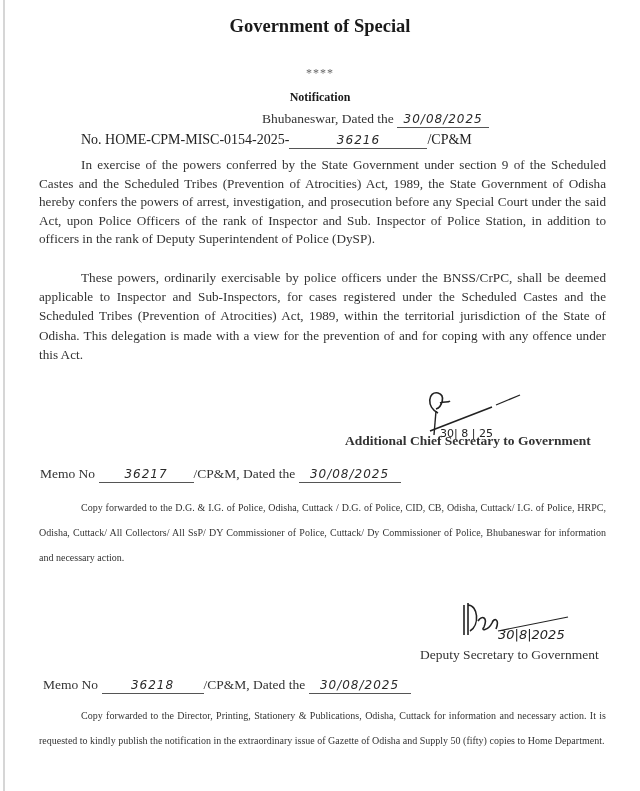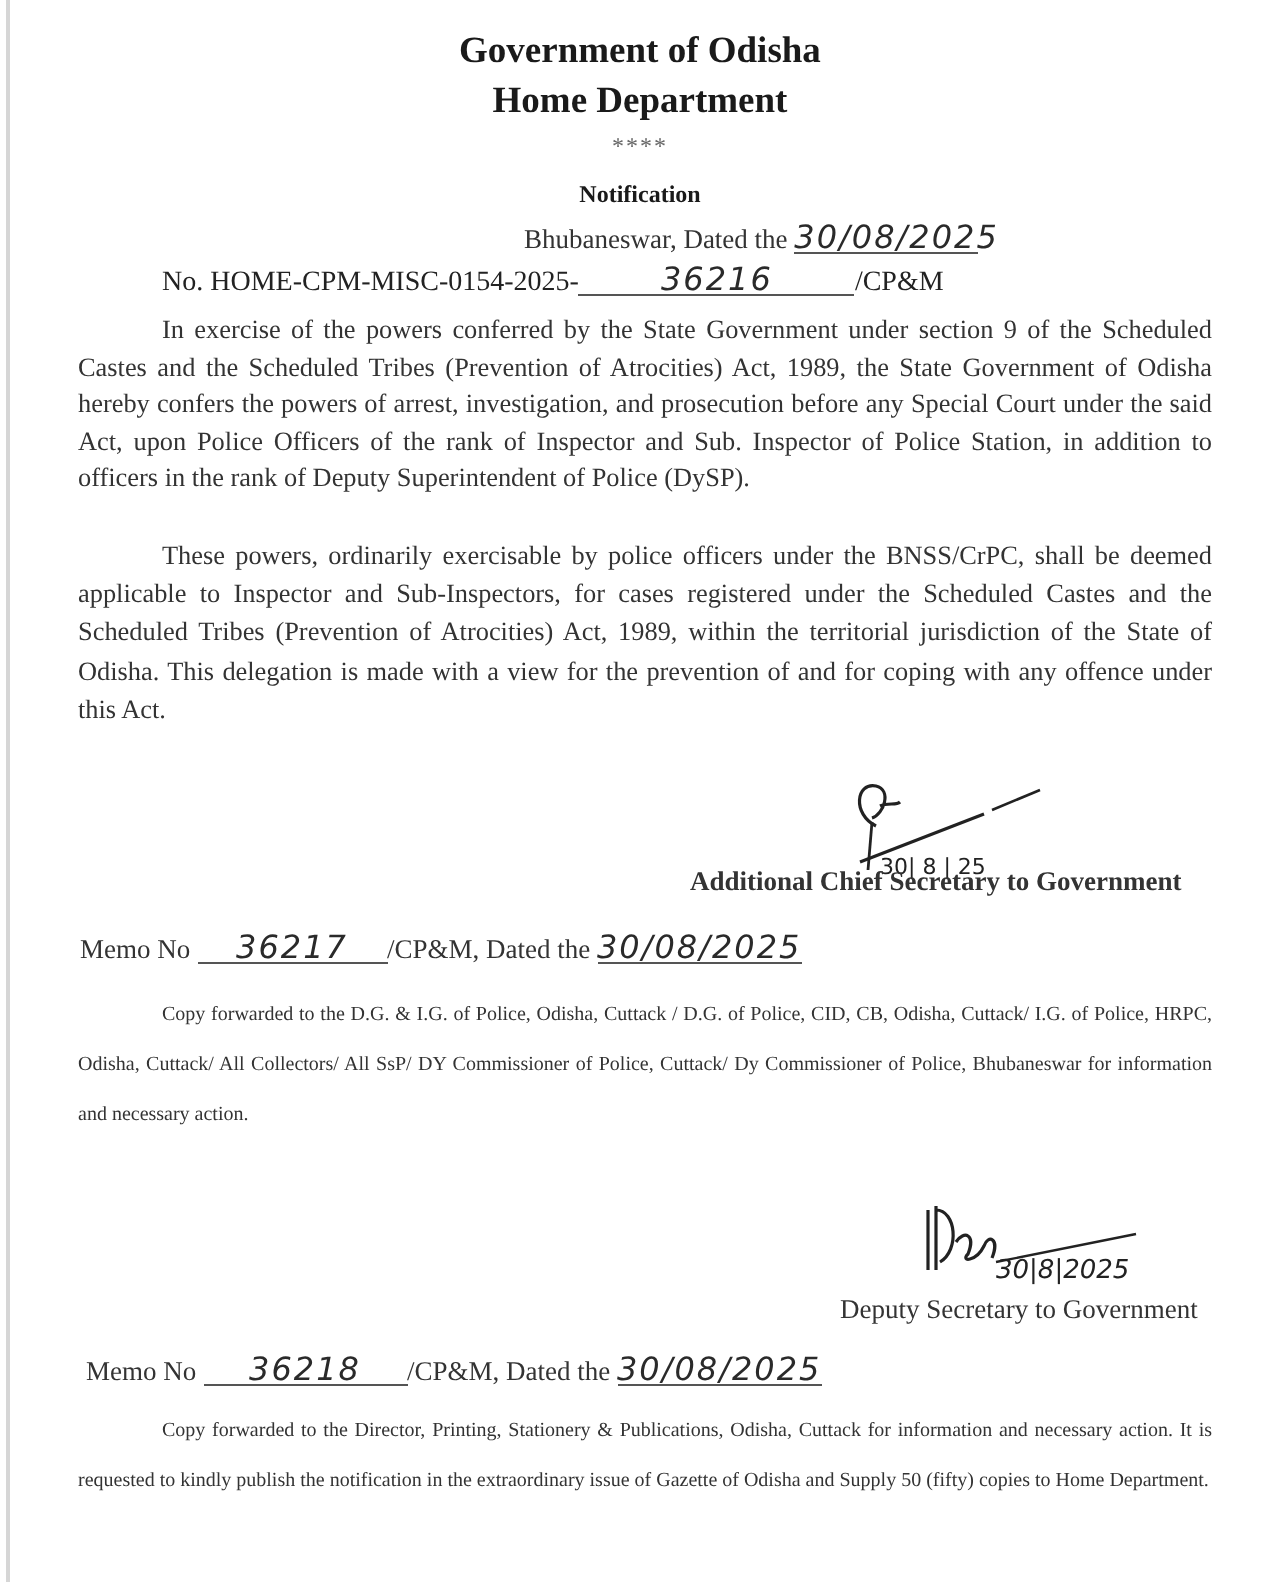--- a/index.html
+++ b/index.html
@@ -16,21 +16,21 @@
     }
     .page { position: absolute; left: 0; top: 0; width: 640px; height: 791px; }
     .abs { position: absolute; white-space: nowrap; }
 
     .hdr-title { font-weight: bold; font-size: 18.5px; color: #1a1a1a; left: 0; width: 640px; text-align: center; }
     .stars { font-size: 12px; color: #666; left: 0; width: 640px; text-align: center; letter-spacing: 1px; }
     .notif-title { font-weight: bold; font-size: 12px; color: #1a1a1a; left: 0; width: 640px; text-align: center; }
 
     .hand {
       font-family: "DejaVu Sans", sans-serif;
-      font-size: 16px; color: #2a2a2a; letter-spacing: 1px;
+      font-size: 12px; color: #2a2a2a; letter-spacing: 1px;
       display: inline-block; text-align: center;
       border-bottom: 1px solid #555;
       line-height: 15px;
       font-style: italic;
     }
 
     .para {
       position: absolute; left: 39px; width: 567px;
       font-size: 13.2px; line-height: 18.6px;
       text-align: justify; color: #333;
@@ -42,22 +42,21 @@
     .meta-line { font-size: 13.5px; color: #333; }
     .sig-svg { position: absolute; }
   </style>
 </head>
 <body>
 
 <div class="edge-line"></div>
 
 <div class="page">
 
-  <div class="abs hdr-title" style="top:16px;">Government of Odisha</div>
-  <div class="abs hdr-title" style="top:41px;">Home Department</div>
+  <div class="abs hdr-title" style="top:16px;">Government of Special</div>
   <div class="abs stars" style="top:66px;">****</div>
 
   <div class="abs notif-title" style="top:90px;">Notification</div>
 
   <div class="abs meta-line" style="top:111px; left:262px;">
     <span>Bhubaneswar, Dated the</span>
     <span class="hand" style="width:92px;">30/08/2025</span>
   </div>
 
   <div class="abs" style="top:132px; left:81px; font-size:14px; color:#222;">

